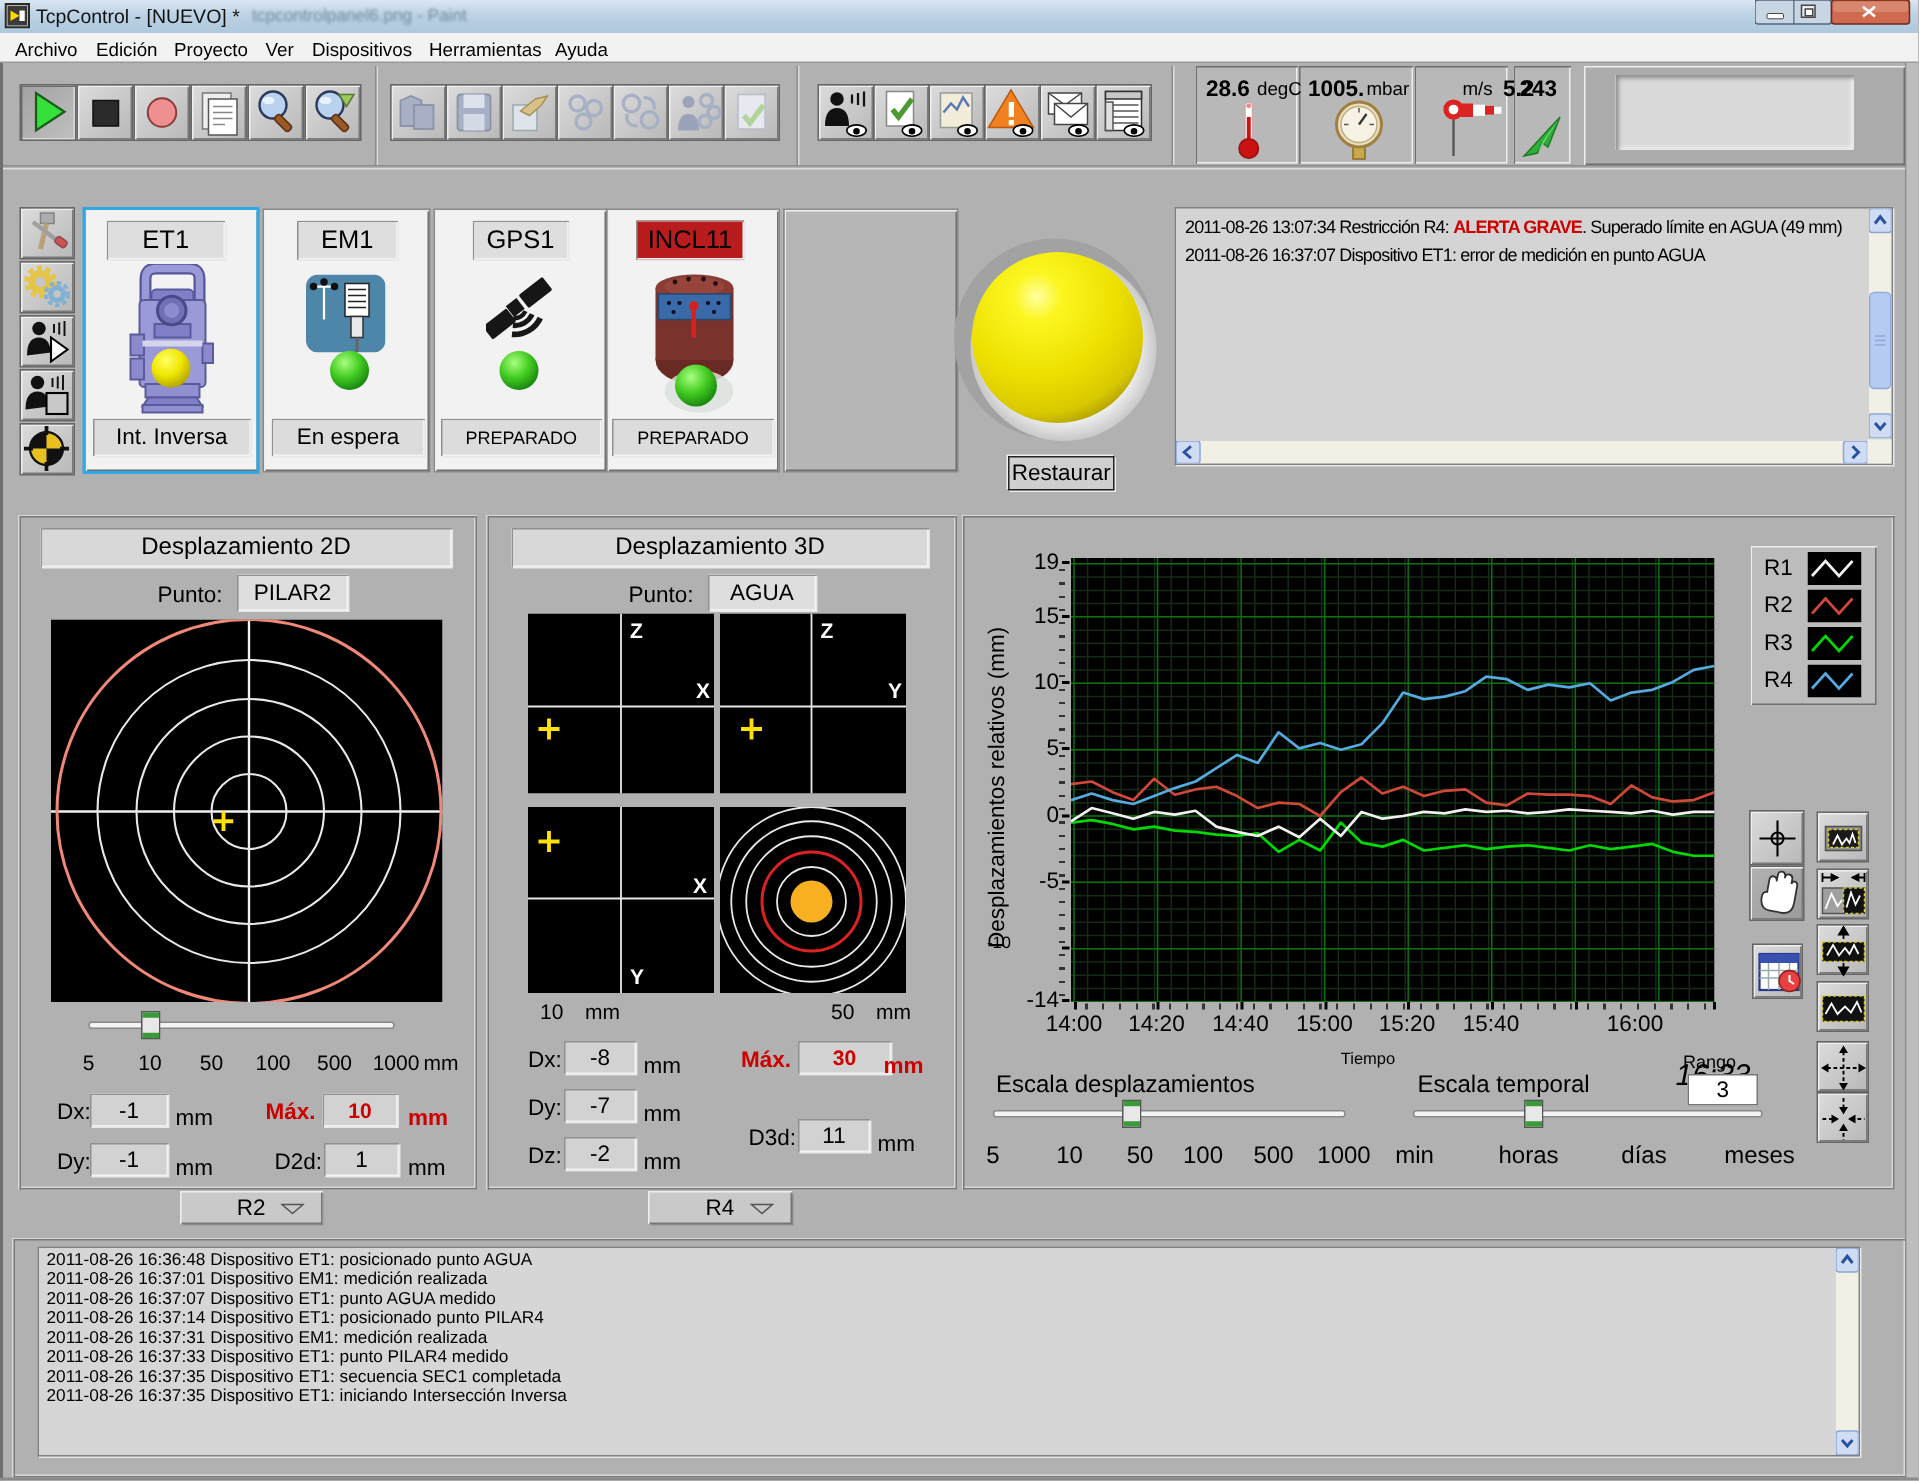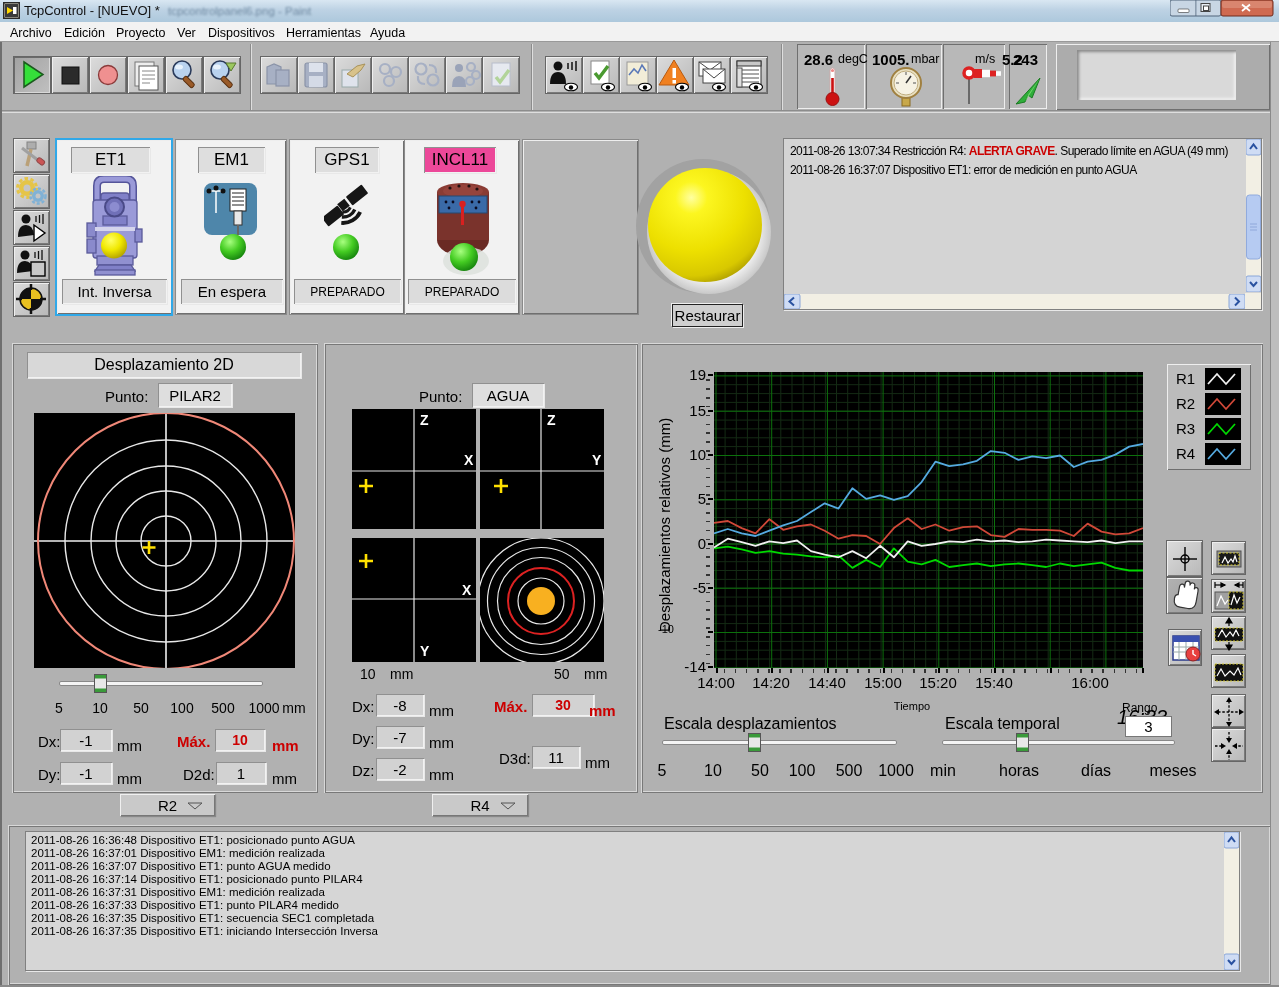--- a/index.html
+++ b/index.html
@@ -262,21 +262,21 @@
       </svg></div>
 <div class="abs rz" style="left:57px;top:140px;width:115px;height:174px;background:#f2f2f2;outline:1px solid #8a8a8a"></div>
 <div class="abs rz" style="left:176px;top:140px;width:110px;height:174px;background:#f2f2f2;outline:1px solid #8a8a8a"></div>
 <div class="abs rz" style="left:290px;top:140px;width:114px;height:174px;background:#f2f2f2;outline:1px solid #8a8a8a"></div>
 <div class="abs rz" style="left:405px;top:140px;width:114px;height:174px;background:#f2f2f2;outline:1px solid #8a8a8a"></div>
 <div class="abs rz" style="left:523px;top:140px;width:115px;height:174px;background:#b6b6b6;outline:1px solid #8a8a8a"></div>
 <div class="abs" style="left:55px;top:138px;width:118px;height:178px;border:2px solid #30a8e8;pointer-events:none"></div>
 <div class="abs val-box ctr" style="left:71px;top:147px;width:79px;height:26px;font-size:17px;background:#dedede">ET1</div>
 <div class="abs val-box ctr" style="left:198px;top:147px;width:67px;height:26px;font-size:17px;background:#dedede">EM1</div>
 <div class="abs val-box ctr" style="left:315px;top:147px;width:64px;height:26px;font-size:17px;background:#dedede">GPS1</div>
-<div class="abs val-box ctr" style="left:424px;top:147px;width:72px;height:26px;font-size:17px;background:#ec4899">INCL11</div>
+<div class="abs val-box ctr" style="left:424px;top:147px;width:72px;height:26px;font-size:17px;background:#b91c1c">INCL11</div>
 <div class="abs val-box ctr" style="left:62px;top:279px;width:105px;height:25px;font-size:15px;background:#dcdcdc">Int. Inversa</div>
 <div class="abs val-box ctr" style="left:181px;top:279px;width:102px;height:25px;font-size:15px;background:#dcdcdc">En espera</div>
 <div class="abs val-box ctr" style="left:294px;top:279px;width:107px;height:25px;font-size:12px;background:#dcdcdc">PREPARADO</div>
 <div class="abs val-box ctr" style="left:408px;top:279px;width:108px;height:25px;font-size:12px;background:#dcdcdc">PREPARADO</div>
 <svg class="abs" style="left:85px;top:176px" width="60" height="100">
 <g stroke="#5a5a9a" stroke-width="1.3">
 <path d="M12 26 L12 10 Q12 3 19 3 L41 3 Q48 3 48 10 L48 26" fill="none" stroke="#55559a" stroke-width="8"></path>
 <path d="M12 26 L12 10 Q12 3 19 3 L41 3 Q48 3 48 10 L48 26" fill="none" stroke="#9a9ad8" stroke-width="5"></path>
 <rect x="16" y="17" width="28" height="13" rx="3" fill="#8080c8"></rect>
 <rect x="8" y="24" width="44" height="58" rx="3" fill="#9a9ad8"></rect>
@@ -469,20 +469,21 @@
 <div class="abs val-box ctr" style="left:60px;top:762px;width:52px;height:22px;font-size:15px">-1</div>
 <div class="lbl" style="left:117px;top:770px;font-size:15px">mm</div>
 <div class="lbl" style="left:183px;top:766px;font-size:15px">D2d:</div>
 <div class="abs val-box ctr" style="left:216px;top:762px;width:50px;height:22px;font-size:15px">1</div>
 <div class="lbl" style="left:272px;top:770px;font-size:15px">mm</div>
 <div class="abs ctr" style="left:120px;top:794px;width:95px;height:22px;background:#c9c9c9;box-shadow:inset 1px 1px 0 #f0f0f0,inset -1px -1px 0 #777,1px 1px 1px #888;font-size:15px">R2
 <svg style="position:absolute;right:12px;top:8px" width="16" height="8">
         <polygon points="1,1 15,1 8,7" fill="#c9c9c9" stroke="#555"></polygon>
       </svg></div>
 <div class="abs frame" style="left:324px;top:343px;width:314px;height:450px"></div>
+<div class="abs val-box ctr" style="left:341px;top:352px;width:278px;height:26px;font-size:16px;background:#d8d8d8">Desplazamiento 3D</div>
 <div class="lbl" style="left:419px;top:388px;font-size:15px">Punto:</div>
 <div class="abs val-box ctr" style="left:472px;top:383px;width:72px;height:24px;font-size:15px;background:#dedede">AGUA</div>
 <svg class="abs" style="left:352px;top:409px" width="124" height="120">
       <rect width="124" height="120" fill="#000"></rect>
       <line x1="62" y1="0" x2="62" y2="120" stroke="#e8e8e8" stroke-width="1.2"></line>
       <line x1="0" y1="62" x2="124" y2="62" stroke="#e8e8e8" stroke-width="1.2"></line>
       <text x="68" y="16" fill="#fff" font-size="14" font-weight="bold" font-family="Liberation Sans">Z</text>
       <text x="112" y="56" fill="#fff" font-size="14" font-weight="bold" font-family="Liberation Sans">X</text>
       <path d="M14 70 L 14 84 M7 77 L21 77" stroke="#ffe000" stroke-width="2.6"></path>
     </svg>

